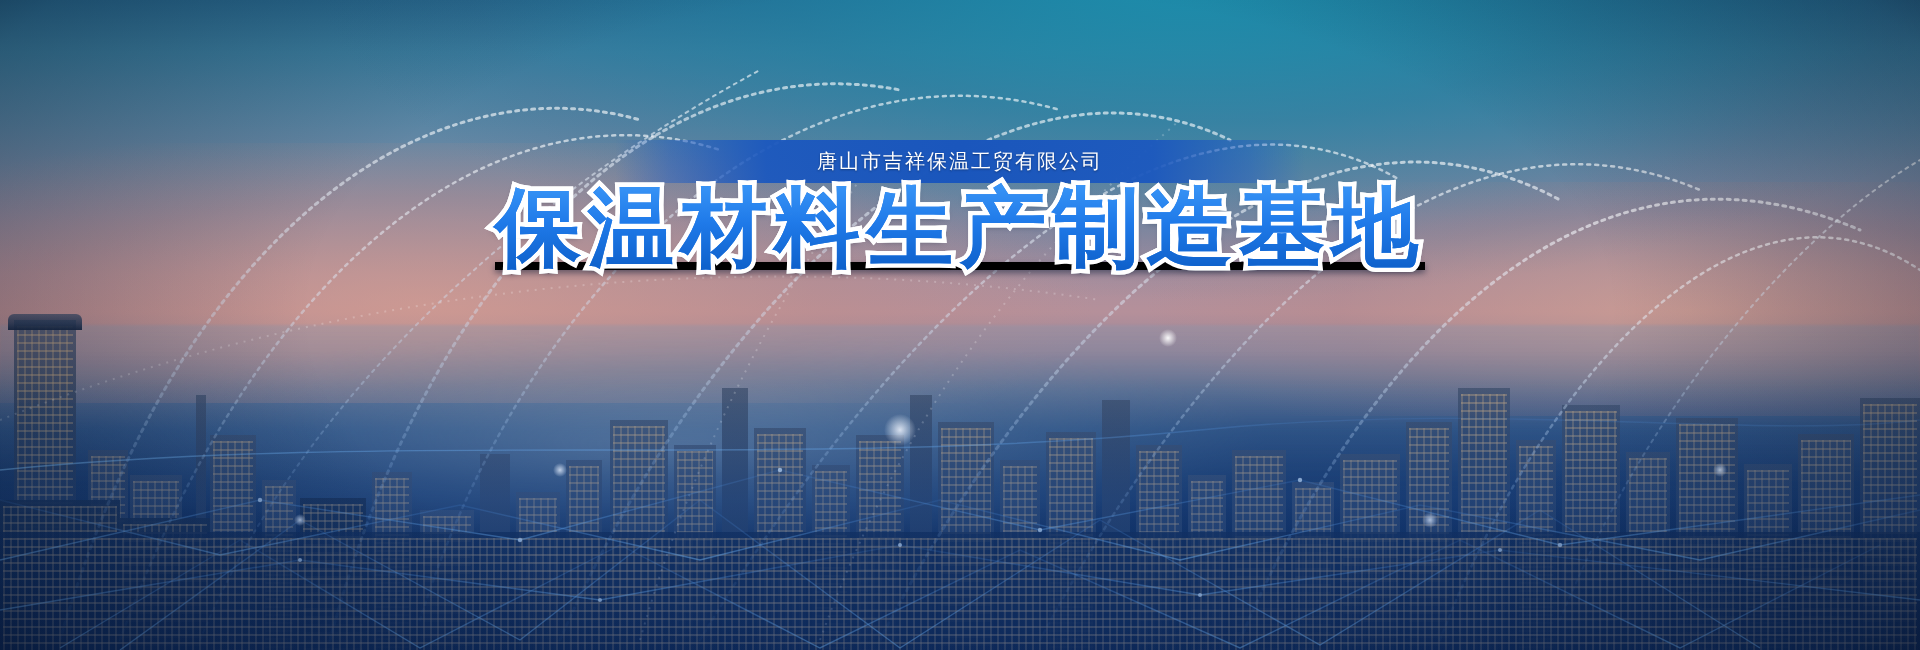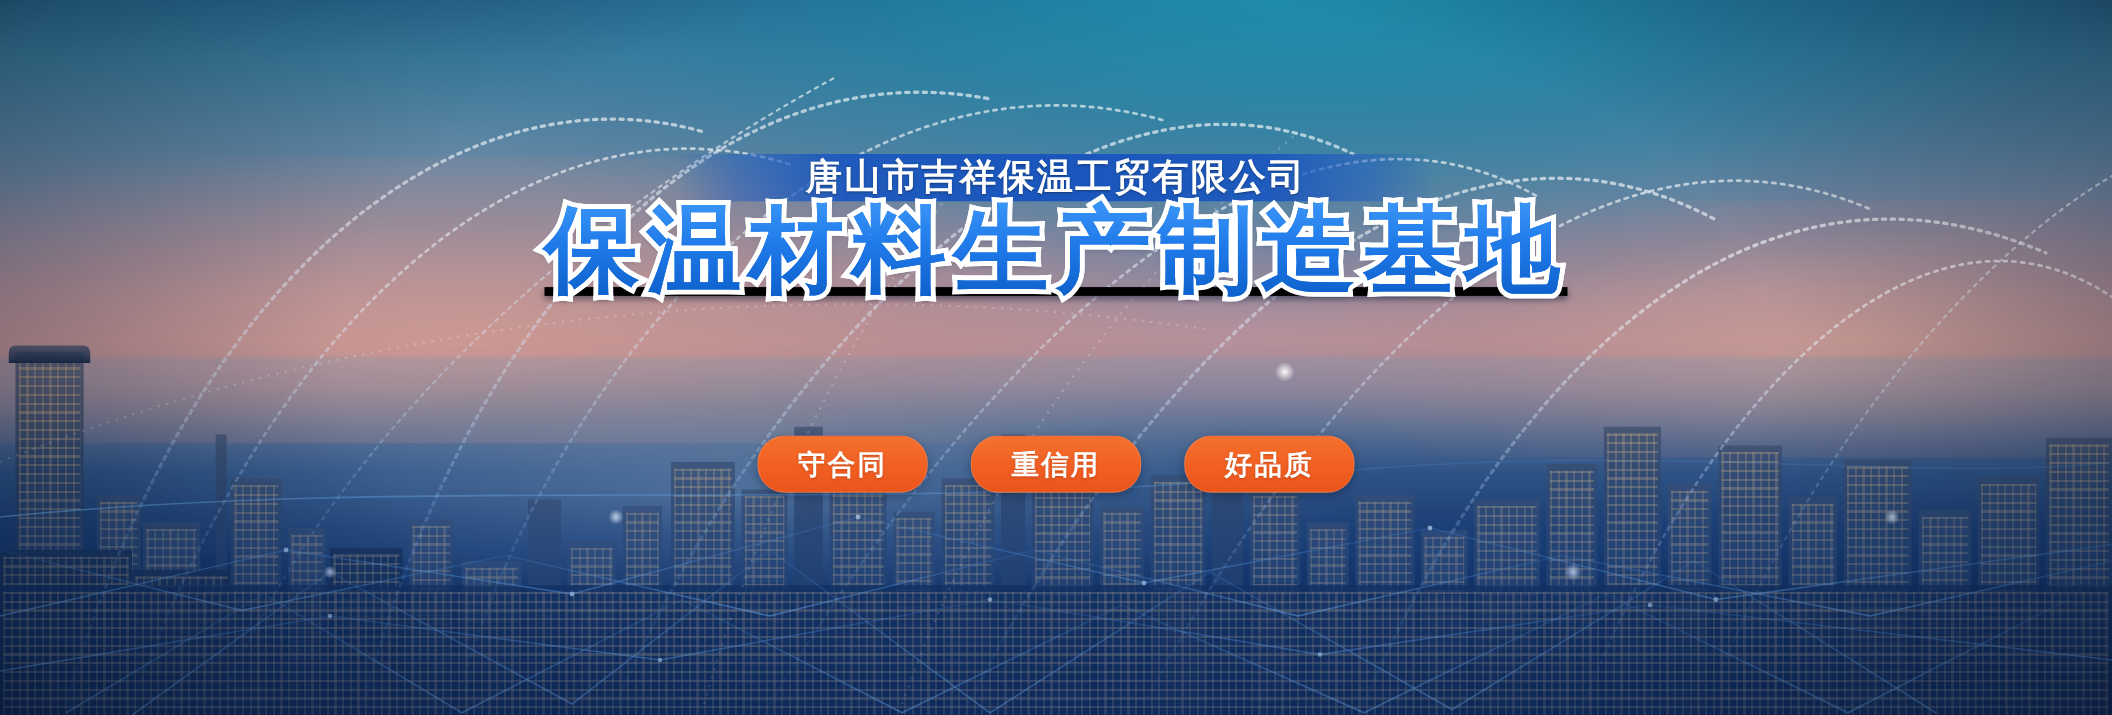--- a/index.html
+++ b/index.html
@@ -141,22 +141,22 @@
       rgba(30,91,196,0) 0%,
       rgba(30,91,196,0.45) 8%,
       rgba(28,88,190,0.95) 22%,
       rgba(26,86,188,1) 50%,
       rgba(28,88,190,0.95) 78%,
       rgba(30,91,196,0.45) 92%,
       rgba(30,91,196,0) 100%);
   }
   .name-band .label {
     color: #ffffff;
-    font-size: 33px;
-    font-weight: 700;
+    font-size: 20px;
+    font-weight: 400;
     letter-spacing: 2px;
     text-shadow: 0 1px 2px rgba(0,0,0,0.35);
     white-space: nowrap;
   }
   .headline-wrap {
     position: absolute;
     top: 182px;
     left: 50%;
     transform: translateX(-50%);
     white-space: nowrap;
@@ -351,26 +351,15 @@
 
     <div class="name-band">
       <div class="label">唐山市吉祥保温工贸有限公司</div>
     </div>
 
     <div class="headline-wrap">
       <div class="headline-stroke">保温材料生产制造基地</div>
       <div class="headline-fill">保温材料生产制造基地</div>
     </div>
 
-    <div class="pills">
-      <div class="pill">
-        <span>守合同</span>
-      </div>
-      <div class="pill">
-        <span>重信用</span>
-      </div>
-      <div class="pill">
-        <span>好品质</span>
-      </div>
-    </div>
 
   </div>
 </div>
 
 </body></html>

